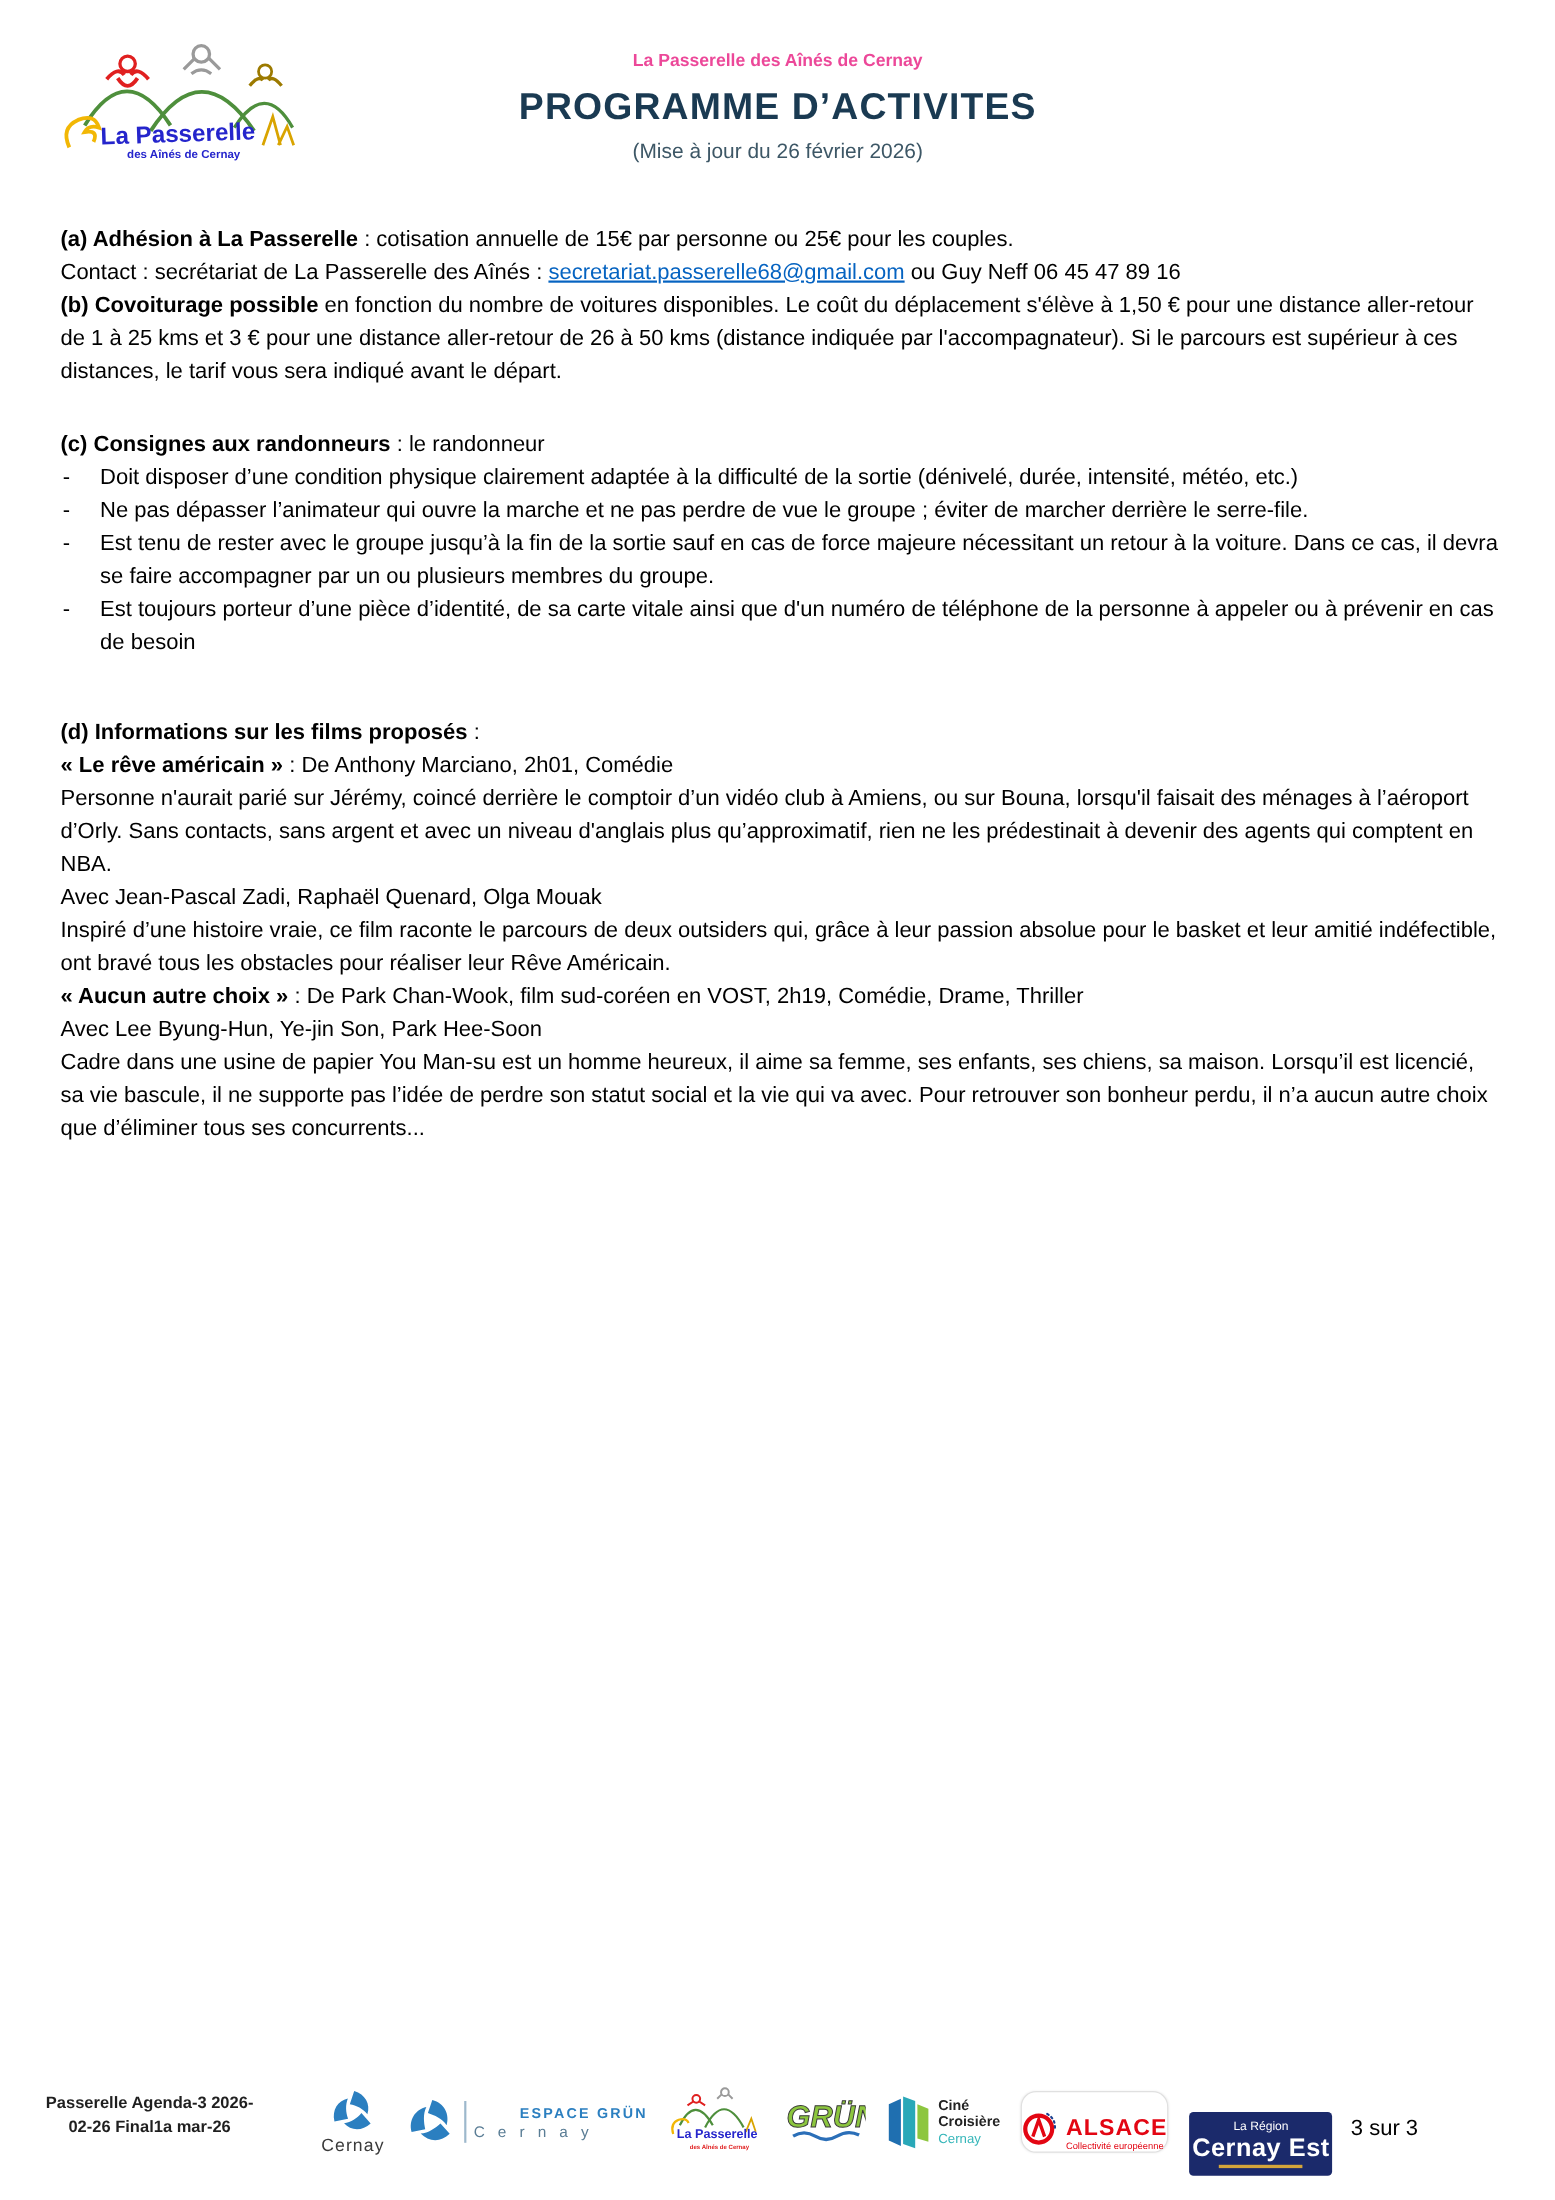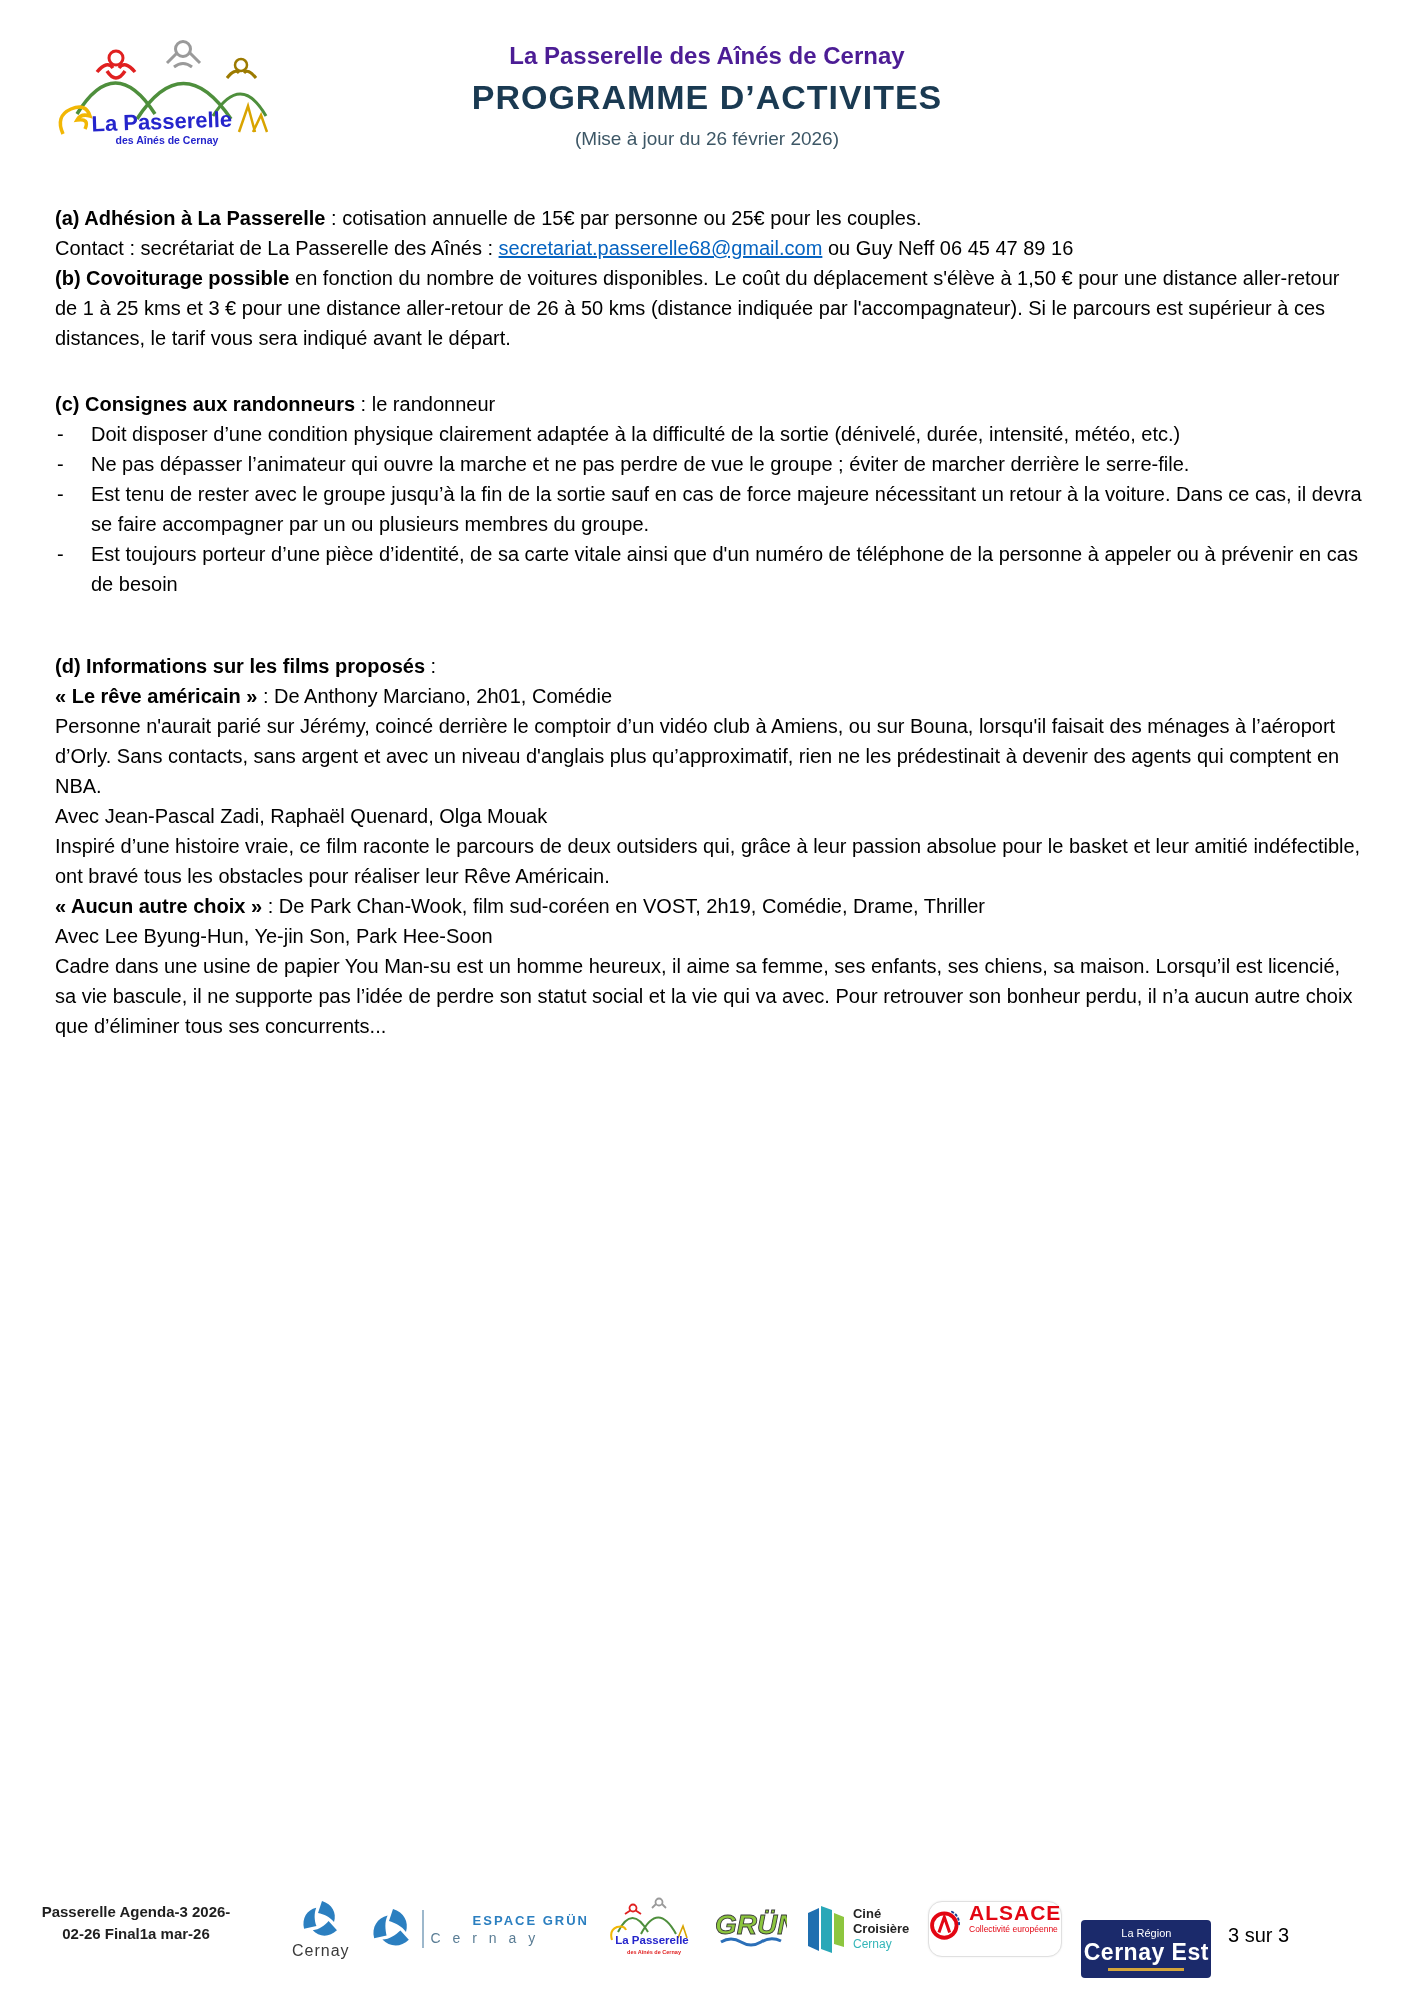--- a/index.html
+++ b/index.html
@@ -5,21 +5,21 @@
   html,body { margin:0; padding:0; background:#e8e8e8; }
   .page {
     position:relative; width:1414px; height:2000px; margin:0 auto;
     background:#ffffff; font-family:"Liberation Sans", sans-serif; color:#000;
     overflow:hidden;
   }
 
   
   .header-logo { position:absolute; left:55px; top:36px; }
   .header-titles { position:absolute; left:0; right:0; top:42px; text-align:center; }
-  .org-title { font-size:24px; font-weight:bold; color:#4c1d95; line-height:28px; }
+  .org-title { font-size:16px; font-weight:bold; color:#ec4899; line-height:28px; }
   .doc-title { font-size:34px; font-weight:800; color:#1a3a52; letter-spacing:1px; line-height:38px; margin-top:8px; }
   .doc-subtitle { font-size:19px; color:#3d5766; line-height:24px; margin-top:11px; }
 
   
   .content { position:absolute; left:55px; top:203px; width:1310px; font-size:20px; line-height:30px; }
   .content p, .content div.block { margin:0; }
   .sec-b { margin-top:38px; }
   .sec-c { margin-top:36px; }
   .sec-d { margin-top:52px; }
   .consignes { margin:0; padding:0; list-style:none; }
@@ -36,21 +36,21 @@
   .logo-col { display:flex; flex-direction:column; align-items:center; }
   .cernay-label { font-size:16px; letter-spacing:1px; color:#3a3a3a; margin-top:1px; }
   .espace-grun { display:flex; align-items:center; gap:7px; }
   .eg-divider { width:2px; height:38px; background:#9db8cc; }
   .eg-text1 { font-size:13px; font-weight:bold; color:#2b7fc0; letter-spacing:2px;padding-left:42px; }
   .eg-text2 { font-size:14px; color:#5a7d95; letter-spacing:4px; margin-top:2px; }
   .cine { display:flex; align-items:center; gap:7px; }
   .cine-line1, .cine-line2 { font-size:13px; font-weight:bold; color:#232323; line-height:15px; }
   .cine-line3 { font-size:12px; color:#35b6b9; line-height:15px; margin-top:1px; }
   .alsace-box { width:132px; height:54px; background:#fff; border:1px solid #e0e0e0; border-radius:14px;
-                display:flex; align-items:flex-start; justify-content:center; gap:6px;
+                display:flex; align-items:flex-end; justify-content:center; gap:6px;
                 box-shadow:0 0 2px rgba(0,0,0,0.08); }
   .alsace-text { display:flex; flex-direction:column; align-items:flex-start; }
   .alsace-name { font-size:21px; font-weight:bold; color:#e30613; letter-spacing:1px; line-height:22px; }
   .alsace-sub { font-size:8.5px; color:#e30613; line-height:10px; }
   .grandest-box { width:130px; height:58px; background:#1b2a6b; border-radius:4px;
                   display:flex; flex-direction:column; align-items:center; justify-content:center;margin-top:40px; }
   .ge-line1 { font-size:11px; color:#fff; line-height:13px; }
   .ge-line2 { font-size:23px; font-weight:800; color:#fff; line-height:25px; letter-spacing:0.5px; }
   .ge-underline { width:76px; height:3px; background:#d4a53a; margin-top:3px; }
   .page-num { position:absolute; left:1228px; top:1924px; font-size:20px; color:#000; }

